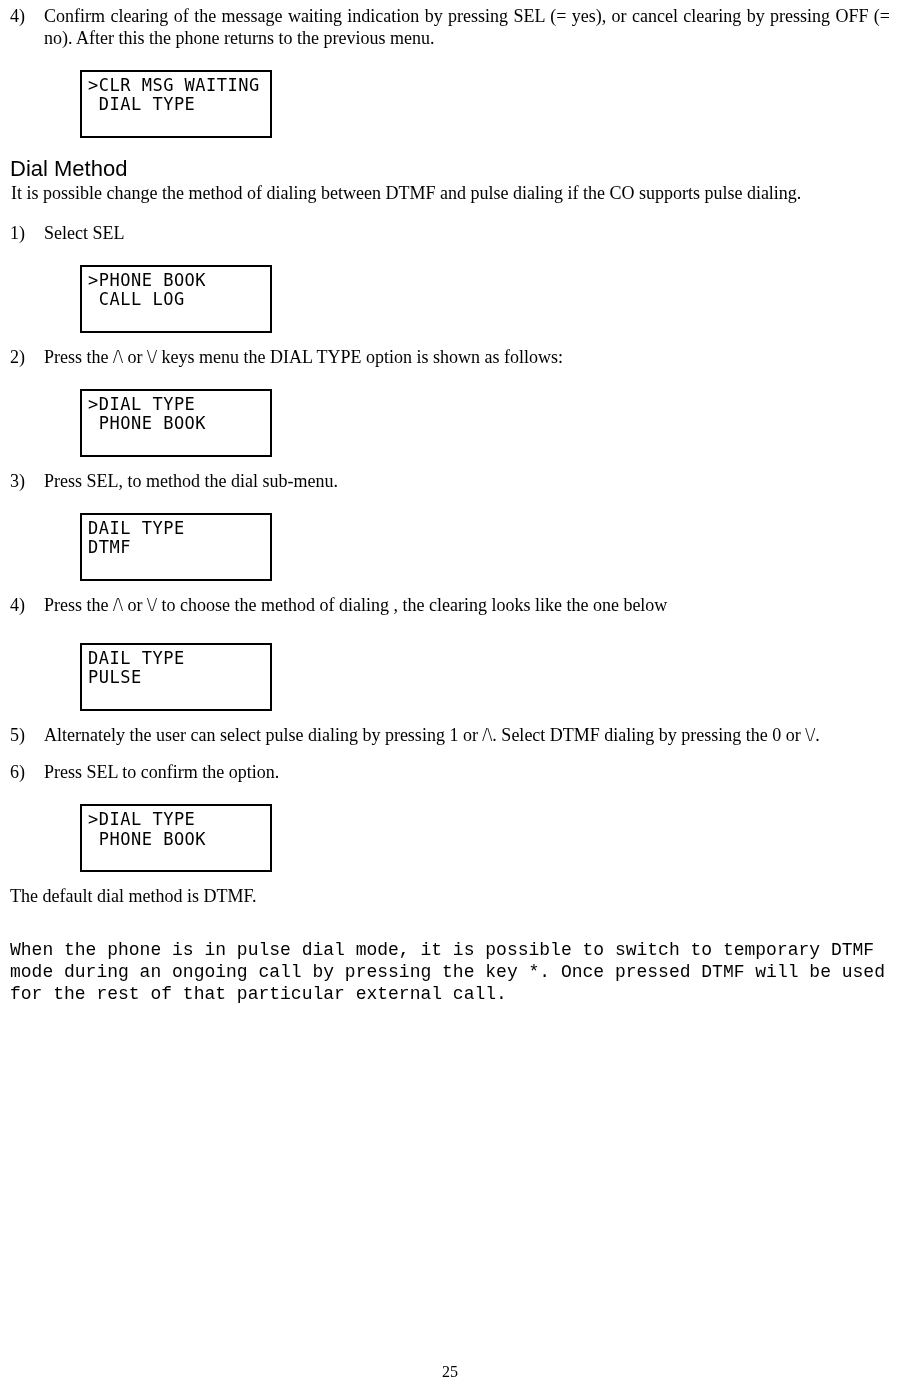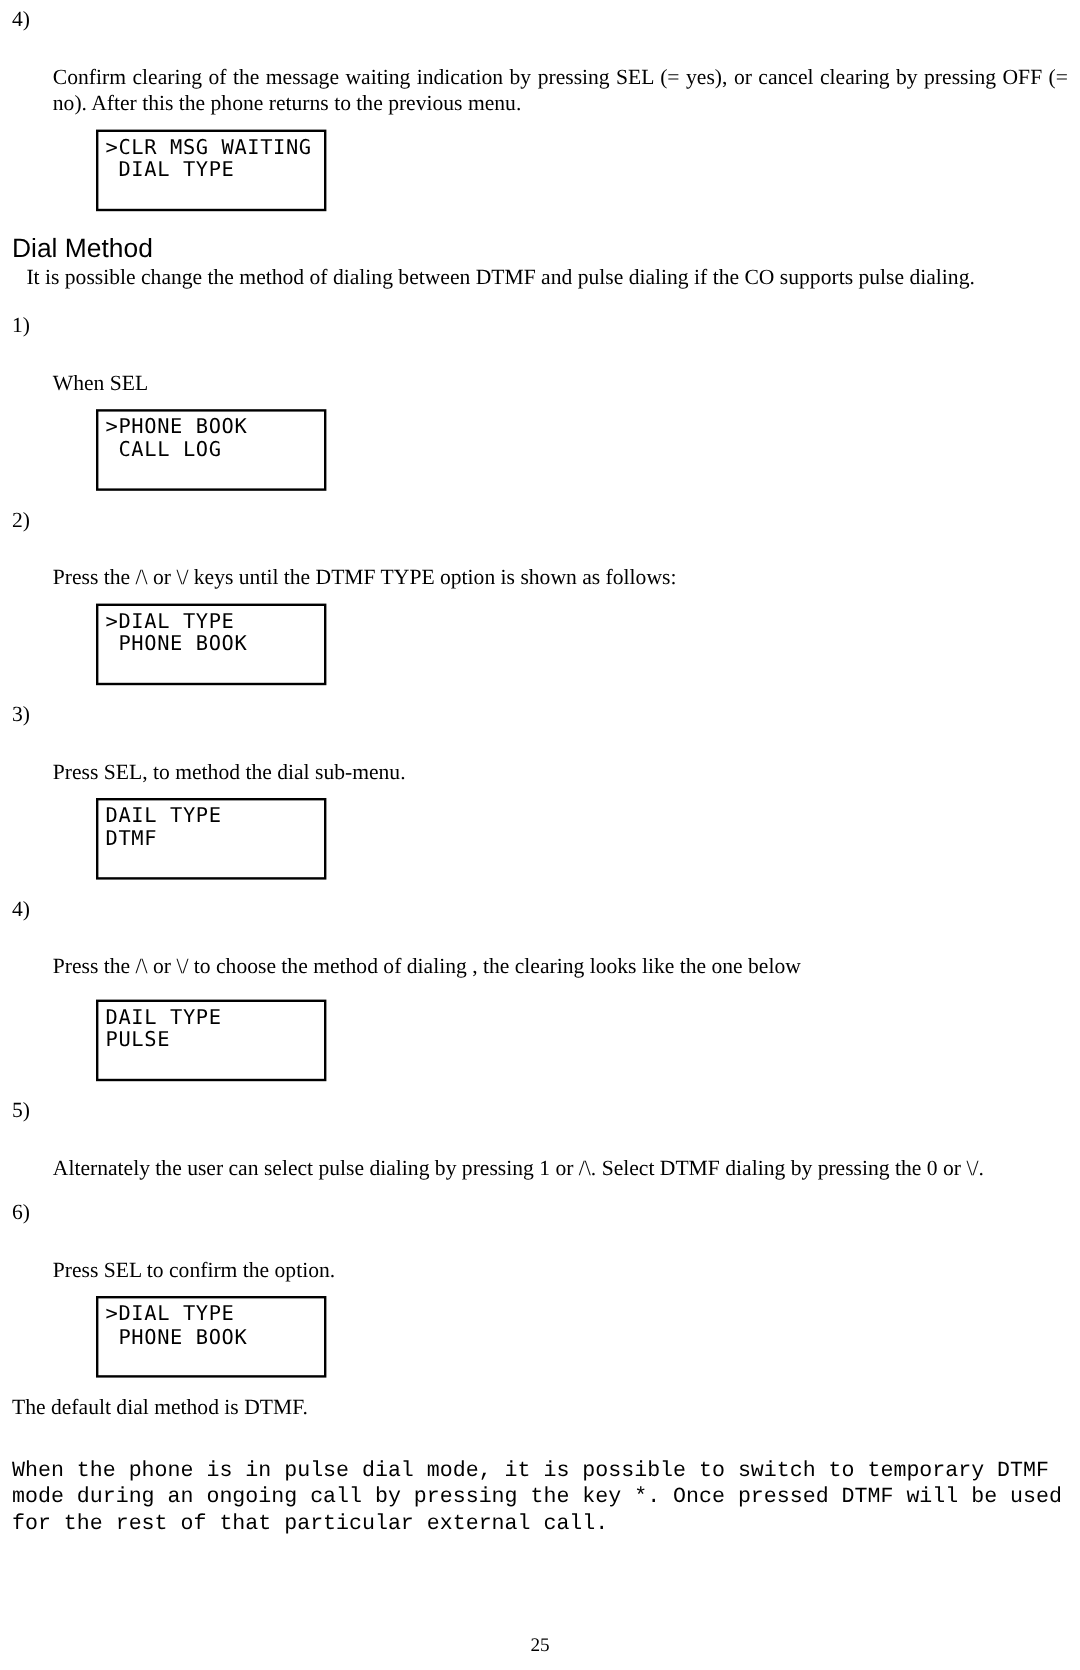--- a/index.html
+++ b/index.html
@@ -15,34 +15,33 @@
   .numlist-item {
     display: flex;
     margin: 0;
     text-align: justify;
   }
   .numlist-num {
     flex: 0 0 34px;
   }
   .numlist-body {
     flex: 1;
-    margin-top: 48px;
   }
   .section-title {
     font-family: Arial, Helvetica, sans-serif;
     font-weight: normal;
     font-size: 22px;
     margin: 18px 0 0 0;
   }
   .intro {
-    margin: 0 0 18px 12px;
+    margin: 0 0 18px 1px;
     text-align: justify;
   }
   .lcd-wrap {
-    margin: 10px 0 14px 70px;
+    margin: 20px 0 14px 70px;
   }
   .lcd {
     border: 2px solid #000;
     display: inline-block;
     padding: 4px 6px 14px 6px;
     min-width: 176px;
     min-height: 46px;
     font-family: "Lucida Console", "Consolas", monospace;
     font-size: 17px;
     line-height: 1.15;
@@ -80,30 +79,30 @@
 <div class="lcd-wrap">
   <div class="lcd">&gt;CLR MSG WAITING
  DIAL TYPE</div>
 </div>
 
 <div class="section-title">Dial Method</div>
 <div class="intro">It is possible change the method of dialing between DTMF and pulse dialing if the CO supports pulse dialing.</div>
 
 <div class="numlist-item">
   <div class="numlist-num">1)</div>
-  <div class="numlist-body">When SEL</div>
+  <div class="numlist-body">Select SEL</div>
 </div>
 <div class="lcd-wrap">
   <div class="lcd">&gt;PHONE BOOK
  CALL LOG</div>
 </div>
 
 <div class="numlist-item">
   <div class="numlist-num">2)</div>
-  <div class="numlist-body">Press the /\ or \/ keys until the DTMF TYPE option is shown as follows:</div>
+  <div class="numlist-body">Press the /\ or \/ keys menu the DIAL TYPE option is shown as follows:</div>
 </div>
 <div class="lcd-wrap">
   <div class="lcd">&gt;DIAL TYPE
  PHONE BOOK</div>
 </div>
 
 <div class="numlist-item">
   <div class="numlist-num">3)</div>
   <div class="numlist-body">Press SEL, to method the dial sub-menu.</div>
 </div>

